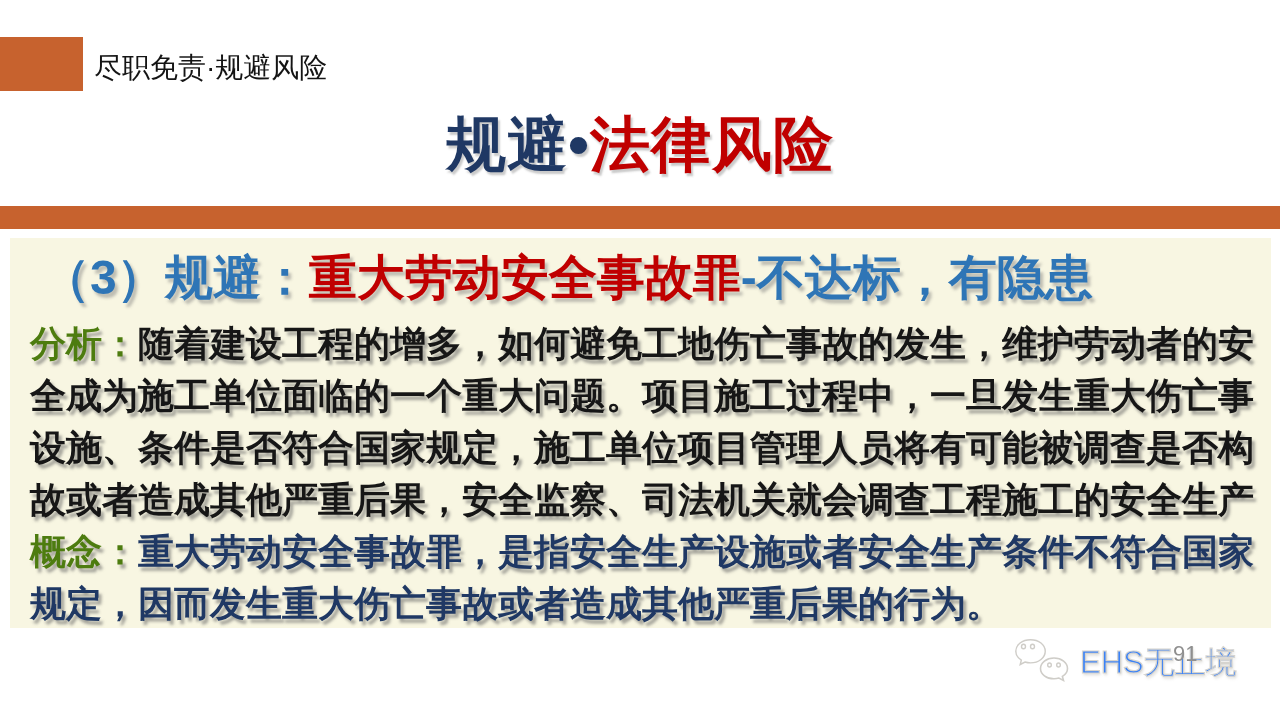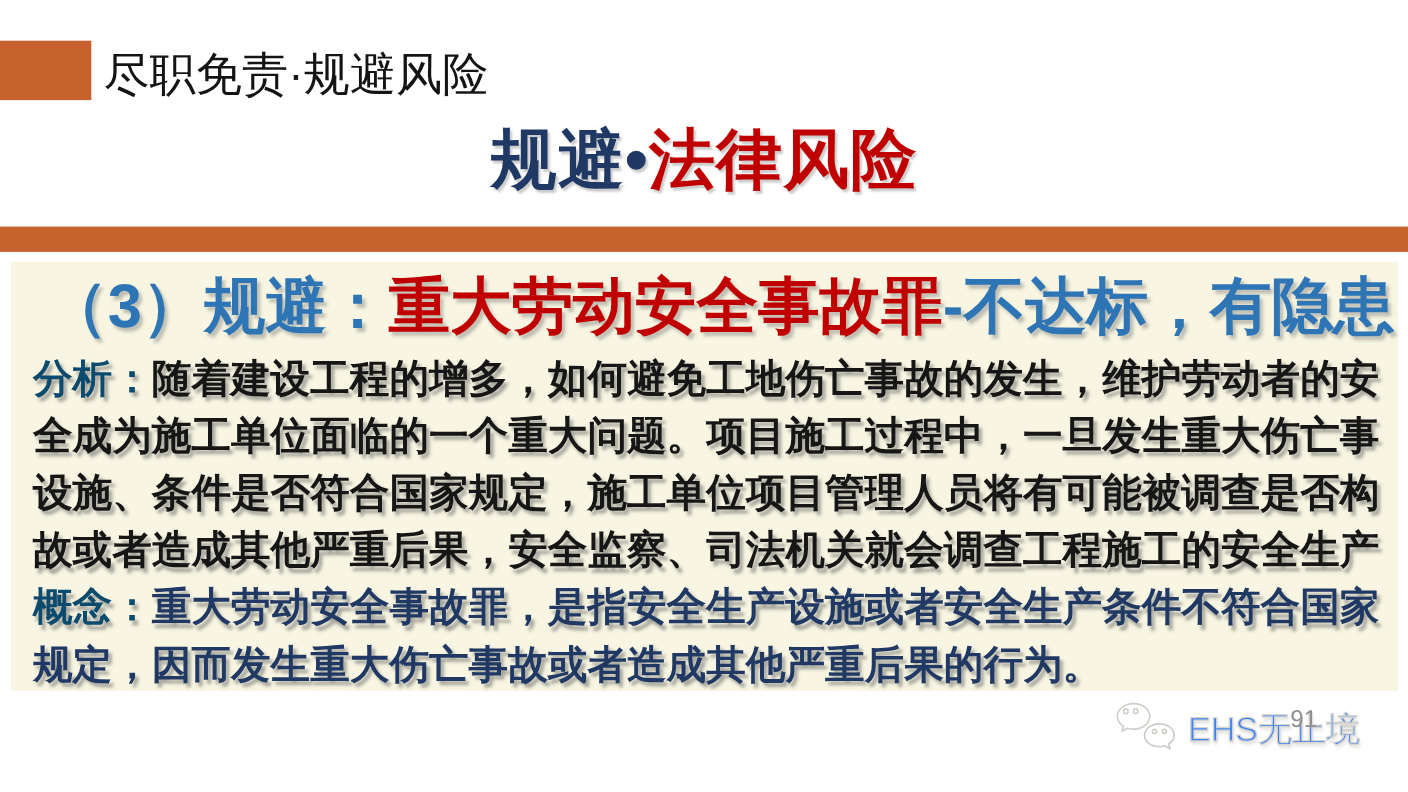--- a/index.html
+++ b/index.html
@@ -4,43 +4,43 @@
 <style>
   html,body{margin:0;padding:0;background:#e9e9e9;}
   .slide{
     position:relative;width:1280px;height:720px;background:#ffffff;
     overflow:hidden;font-family:"Liberation Sans","DejaVu Sans",sans-serif;
   }
   .abs{position:absolute;}
   
   .accent-square{left:0;top:37px;width:83px;height:54px;background:#C7622E;}
   
-  .kicker{left:94px;top:46px;font-size:42px;line-height:44px;color:#141414;white-space:nowrap;text-align:center;}
+  .kicker{left:94px;top:46px;font-size:28px;line-height:44px;color:#141414;white-space:nowrap;text-align:center;}
   
   .title{left:0;top:110px;width:1280px;text-align:center;font-size:60px;line-height:70px;
     font-weight:bold;letter-spacing:1px;white-space:nowrap;
     text-shadow:2px 3px 2px rgba(80,80,80,0.30);}
   .title .navy{color:#1F3864;margin-top:28px;}
   .title .red{color:#C00000;}
   
   .divider{left:0;top:206px;width:1280px;height:23px;background:#C7622E;}
   
   .panel{left:10px;top:238px;width:1261px;height:390px;background:#F8F6E2;}
   
-  .heading{left:42px;top:250px;font-size:56px;line-height:56px;font-weight:bold;white-space:nowrap;
+  .heading{left:42px;top:250px;font-size:48px;line-height:56px;font-weight:bold;white-space:nowrap;
     text-shadow:3px 4px 3px rgba(120,120,120,0.45);}
   .heading .blue{color:#2E75B6;}
   .heading .red{color:#C00000;}
   
   .content{left:30px;top:318px;width:1226px;font-size:36px;line-height:52px;font-weight:bold;
     text-shadow:3px 4px 3px rgba(95,95,95,0.55);}
   .content .line{white-space:nowrap;height:52px;}
   .analysis-text{color:#161616;}
   .concept-text{color:#1F3864;}
-  .label-red{color:#0c4a6e;}
+  .label-red{color:#4d7c0f;}
   
   .watermark{left:1014px;top:638px;display:flex;align-items:center;gap:8px;}
   .wm-text{font-size:31px;line-height:48px;color:#3b82f6;white-space:nowrap;
     -webkit-text-stroke:1.2px #d6d4cf;
     text-shadow:1px 2px 3px rgba(170,168,160,0.45);}
   .page-number{left:1173px;top:640px;font-size:22px;line-height:28px;color:#8f8f8f;}
 </style>
 </head>
 <body>
 

